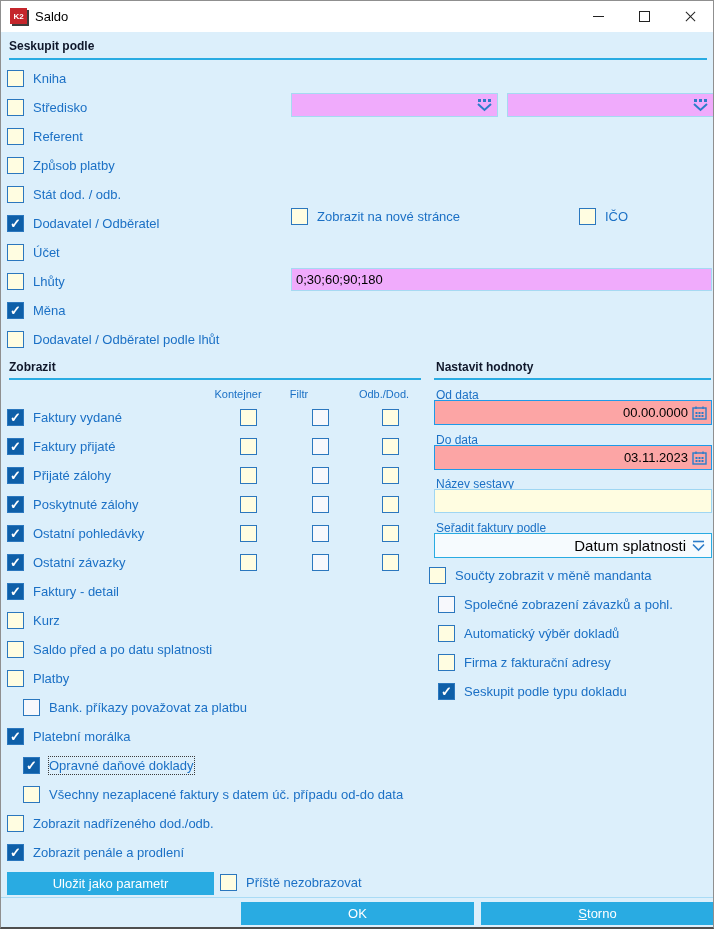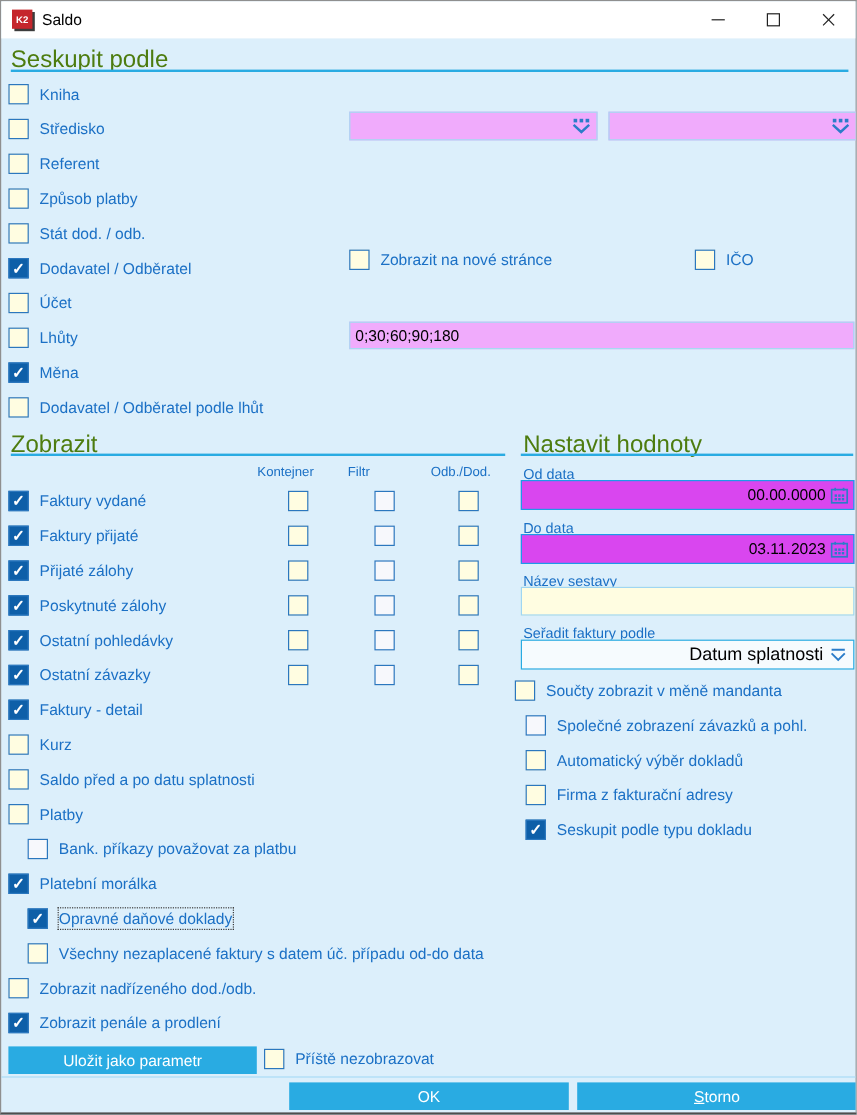--- a/index.html
+++ b/index.html
@@ -12,38 +12,38 @@
             box-shadow:2px 2px 0 #3c3c3c;}
   .win-title{position:absolute;left:34px;top:8px;font-size:13px;color:#000;}
   .win-btn{position:absolute;top:0;width:46px;height:31px;display:flex;align-items:center;justify-content:center;}
   .glyph-min{width:11px;height:1px;background:#222;}
   .glyph-max{width:9px;height:9px;border:1px solid #222;}
   .glyph-close{position:relative;width:11px;height:11px;}
   .glyph-close::before,.glyph-close::after{content:"";position:absolute;left:-1px;top:5px;width:13px;height:1px;background:#222;}
   .glyph-close::before{transform:rotate(45deg);}
   .glyph-close::after{transform:rotate(-45deg);}
   
-  .section-h{position:absolute;font-size:20px;font-weight:normal;color:#4d7c0f;white-space:nowrap;}
+  .section-h{position:absolute;font-size:12px;font-weight:bold;color:#0f172a;white-space:nowrap;}
   .hr{position:absolute;height:2px;background:#29ABE2;}
   .col-h{position:absolute;top:387px;font-size:11px;color:#1B70C5;transform:translateX(-50%);white-space:nowrap;}
   
   .cb-row{position:absolute;display:flex;align-items:center;gap:9px;height:17px;}
   .cb{display:inline-flex;width:17px;height:17px;box-sizing:border-box;background:#FFFDE1;
       border:1px solid #2B77BE;align-items:center;justify-content:center;flex:none;}
   .cb.white{background:#F7F8FC;}
   .cb.checked{background:#0E5FA8;}
   .cb.checked::after{content:"\2713";color:#fff;font-size:13px;font-weight:bold;line-height:1;}
   .cb-label{font-size:13px;color:#1B70C5;white-space:nowrap;line-height:17px;}
   .cb-label.focus{outline:1px dotted #3c3c3c;outline-offset:0px;}
   .grid-cb{position:absolute;}
   
   .field{position:absolute;box-sizing:border-box;display:flex;align-items:center;font-size:13px;color:#000;}
   .grey-field{background:#f0abfc;border:1px solid #A6D9F2;justify-content:flex-end;padding:0 4px;}
   .text-left{justify-content:flex-start;}
-  .yellow-date{background:#d946ef;border:1px solid #1E9AE8;justify-content:flex-end;padding:0 4px;gap:4px;}
+  .yellow-date{background:#fca5a5;border:1px solid #1E9AE8;justify-content:flex-end;padding:0 4px;gap:4px;}
   .yellow-plain{background:#FFFDE1;border:1px solid #9FD6F2;}
   .seradit-dd{background:#F6FBFE;border:1px solid #29ABE2;justify-content:flex-end;padding:0 5px;gap:5px;font-size:15px;}
   
   .btn{position:absolute;box-sizing:border-box;background:#29ABE2;color:#fff;font-size:13px;
        display:flex;align-items:center;justify-content:center;cursor:default;}
   .footer-sep{position:absolute;left:0;top:896px;width:714px;height:1px;background:#A9DBF5;}
   svg{display:block;flex:none;}
 </style>
 </head>
 <body>

